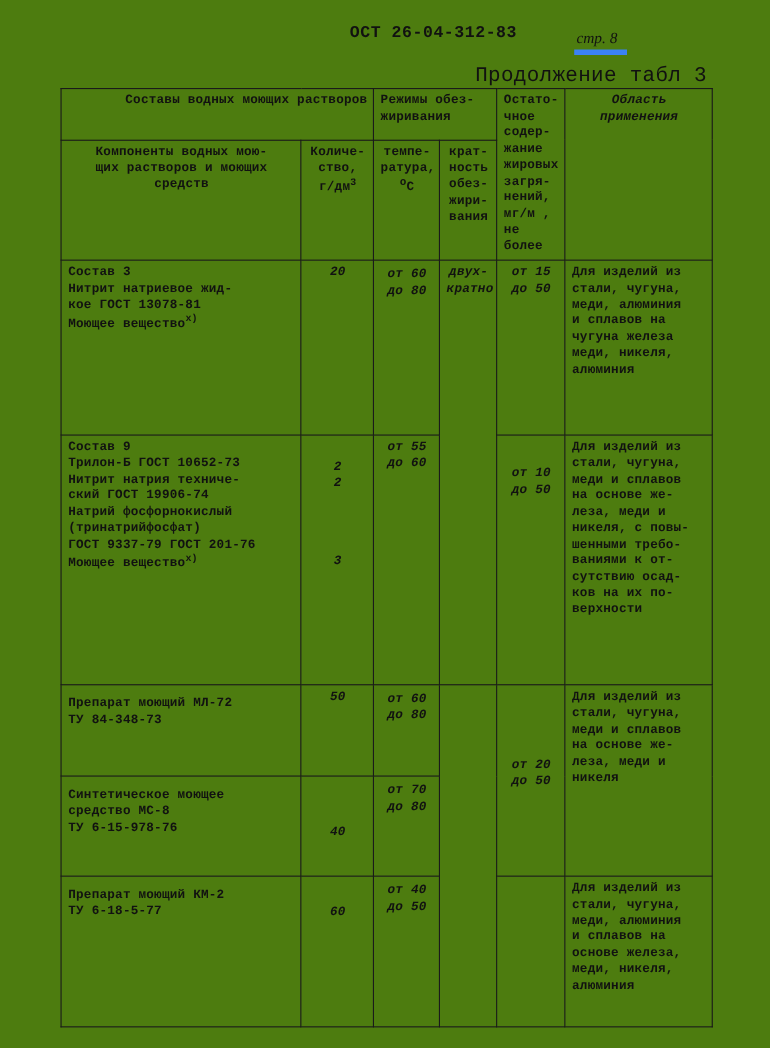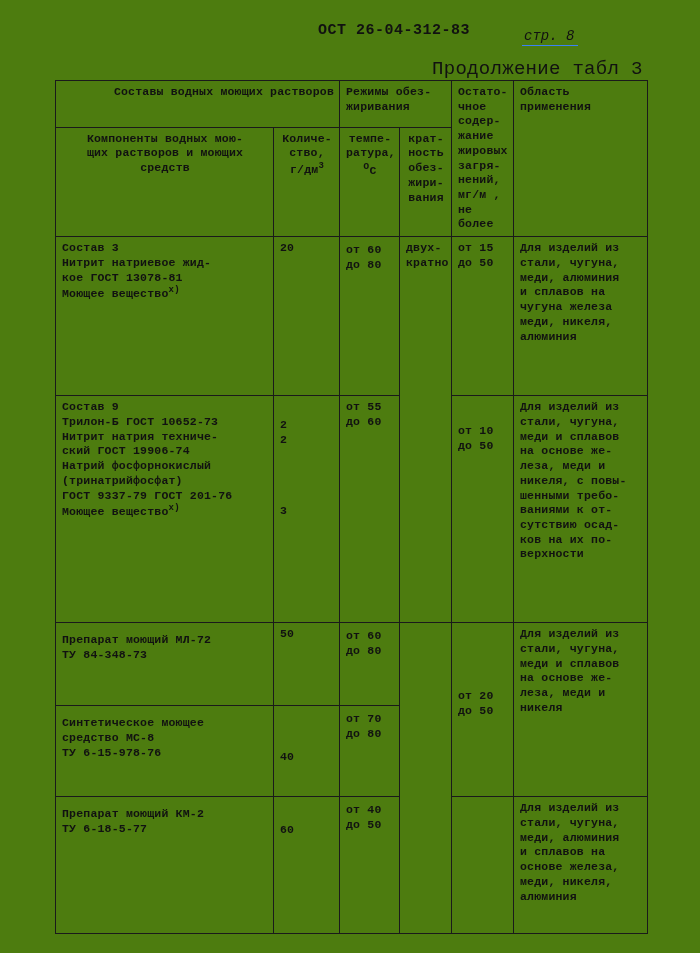--- a/index.html
+++ b/index.html
@@ -39,23 +39,24 @@
   }
   .page-mark {
     position: absolute;
     left: 522px;
     top: 6px;
     font-size: 14px;
     font-style: italic;
   }
   .page-mark .underline {
     display: inline-block;
-    border-bottom: 1px solid #3b82f6;
+    border-bottom: 5px solid #3b82f6;
     padding: 0 4px 1px 2px;
     min-width: 42px;
+    font-family: Liberation Serif, serif;
   }
   .cont-label {
     position: absolute;
     left: 432px;
     top: 58px;
     font-size: 19px;
     letter-spacing: 0.3px;
   }
 
   
@@ -78,21 +79,21 @@
   }
   .hdr-top td {
     height: 34px;
     vertical-align: top;
   }
   .hdr-sub td {
     height: 92px;
     vertical-align: top;
     text-align: center;
   }
-  .ctr { text-align: left; }
+  .ctr { text-align: center; font-style: italic; }
   .mid { vertical-align: middle; }
   .sup { font-size: 9px; vertical-align: super; }
 
   .c-name  { width: 218px; }
   .c-qty   { width: 66px; }
   .c-temp  { width: 60px; }
   .c-mult  { width: 52px; }
   .c-res   { width: 62px; }
   .c-app   { width: 134px; }
 

